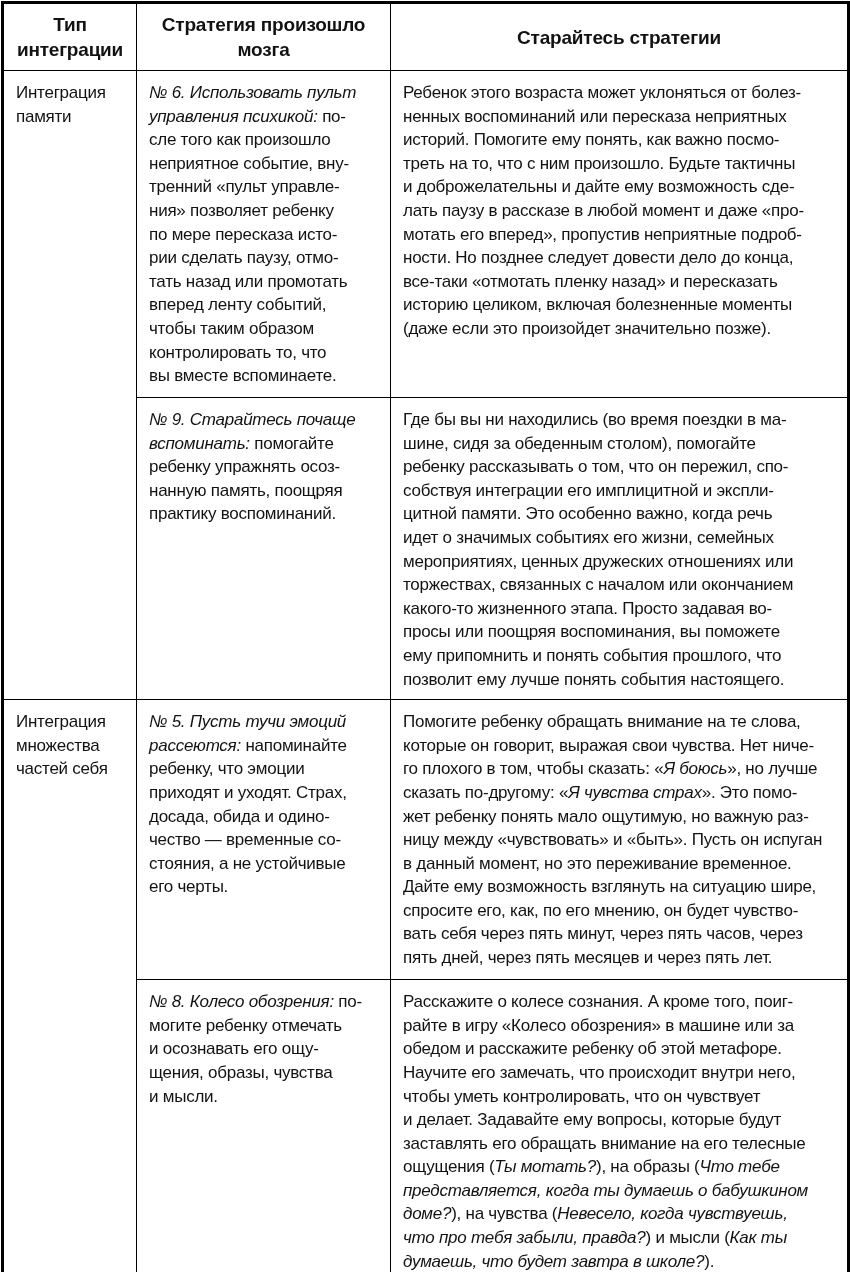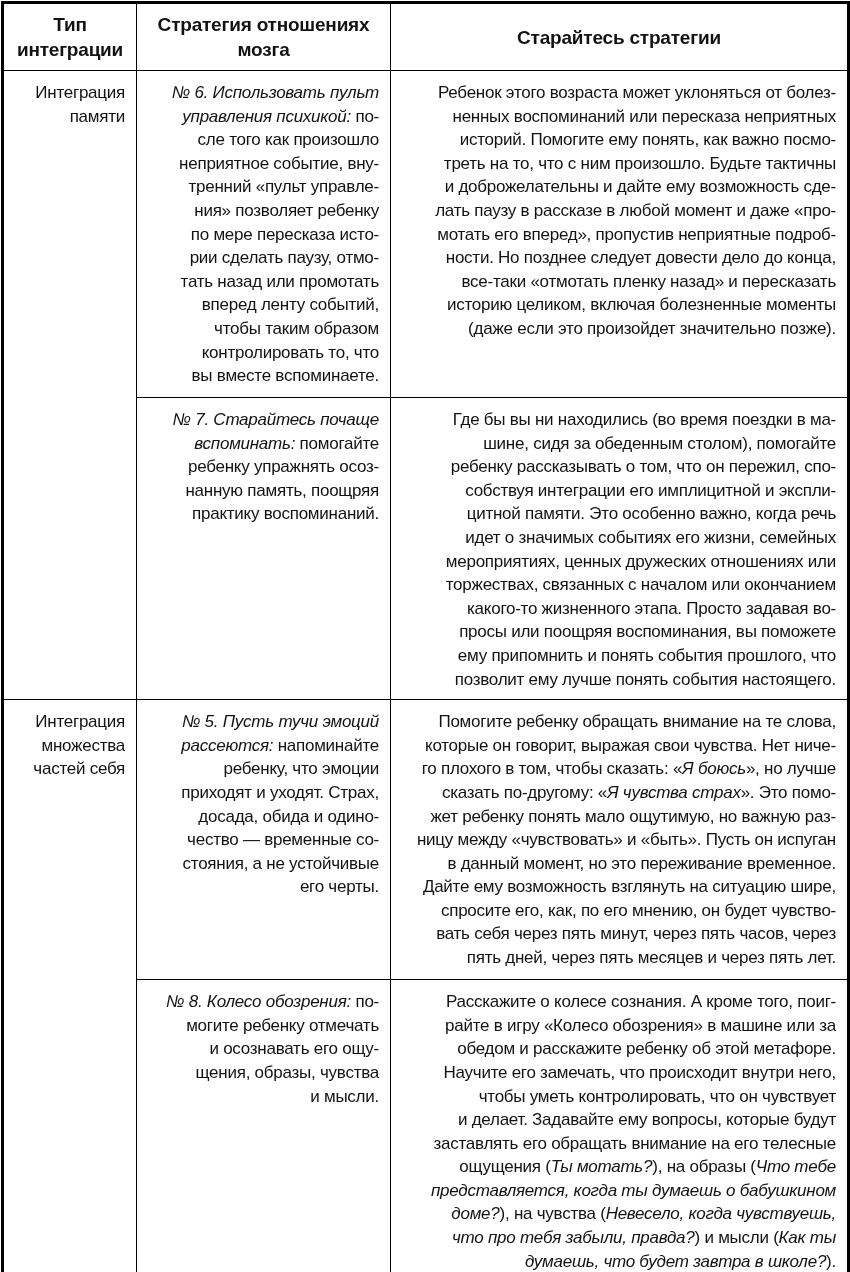--- a/index.html
+++ b/index.html
@@ -41,21 +41,21 @@
     text-align: center;
     vertical-align: middle;
     padding: 6px 4px;
     letter-spacing: -0.2px;
   }
   td {
     font-size: 17px;
     line-height: 23.6px;
     padding: 10px 11px 8px 12px;
     letter-spacing: -0.25px;
-    text-align: right;
+    text-align: left;
   }
   td em { font-style: italic; }
 
   tr.row-header    { height: 68px;  }
   tr.row-strategy6 { height: 327px; }
   tr.row-strategy7 { height: 302px; }
   tr.row-strategy8 { height: 280px; }
   tr.row-strategy9 { height: 295px; }
 </style>
 </head>
@@ -65,21 +65,21 @@
   <table class="strategies">
     <colgroup>
       <col class="c-type">
       <col class="c-strategy">
       <col class="c-application">
     </colgroup>
     <thead>
       <tr class="row-header">
         <th>Тип
 интеграции</th>
-        <th>Стратегия отношениях
+        <th>Стратегия произошло
 мозга</th>
         <th>Старайтесь стратегии</th>
       </tr>
     </thead>
     <tbody>
       <tr class="row-strategy6">
         <td rowspan="2">Интеграция
 памяти</td>
         <td><em>№ 6. Использовать пульт
 управления психикой:</em> по-
@@ -100,21 +100,21 @@
 треть на то, что с ним произошло. Будьте тактичны
 и доброжелательны и дайте ему возможность сде-
 лать паузу в рассказе в любой момент и даже «про-
 мотать его вперед», пропустив неприятные подроб-
 ности. Но позднее следует довести дело до конца,
 все-таки «отмотать пленку назад» и пересказать
 историю целиком, включая болезненные моменты
 (даже если это произойдет значительно позже).</td>
       </tr>
       <tr class="row-strategy7">
-        <td><em>№ 7. Старайтесь почаще
+        <td><em>№ 9. Старайтесь почаще
 вспоминать:</em> помогайте
 ребенку упражнять осоз-
 нанную память, поощряя
 практику воспоминаний.</td>
         <td>Где бы вы ни находились (во время поездки в ма-
 шине, сидя за обеденным столом), помогайте
 ребенку рассказывать о том, что он пережил, спо-
 собствуя интеграции его имплицитной и экспли-
 цитной памяти. Это особенно важно, когда речь
 идет о значимых событиях его жизни, семейных

